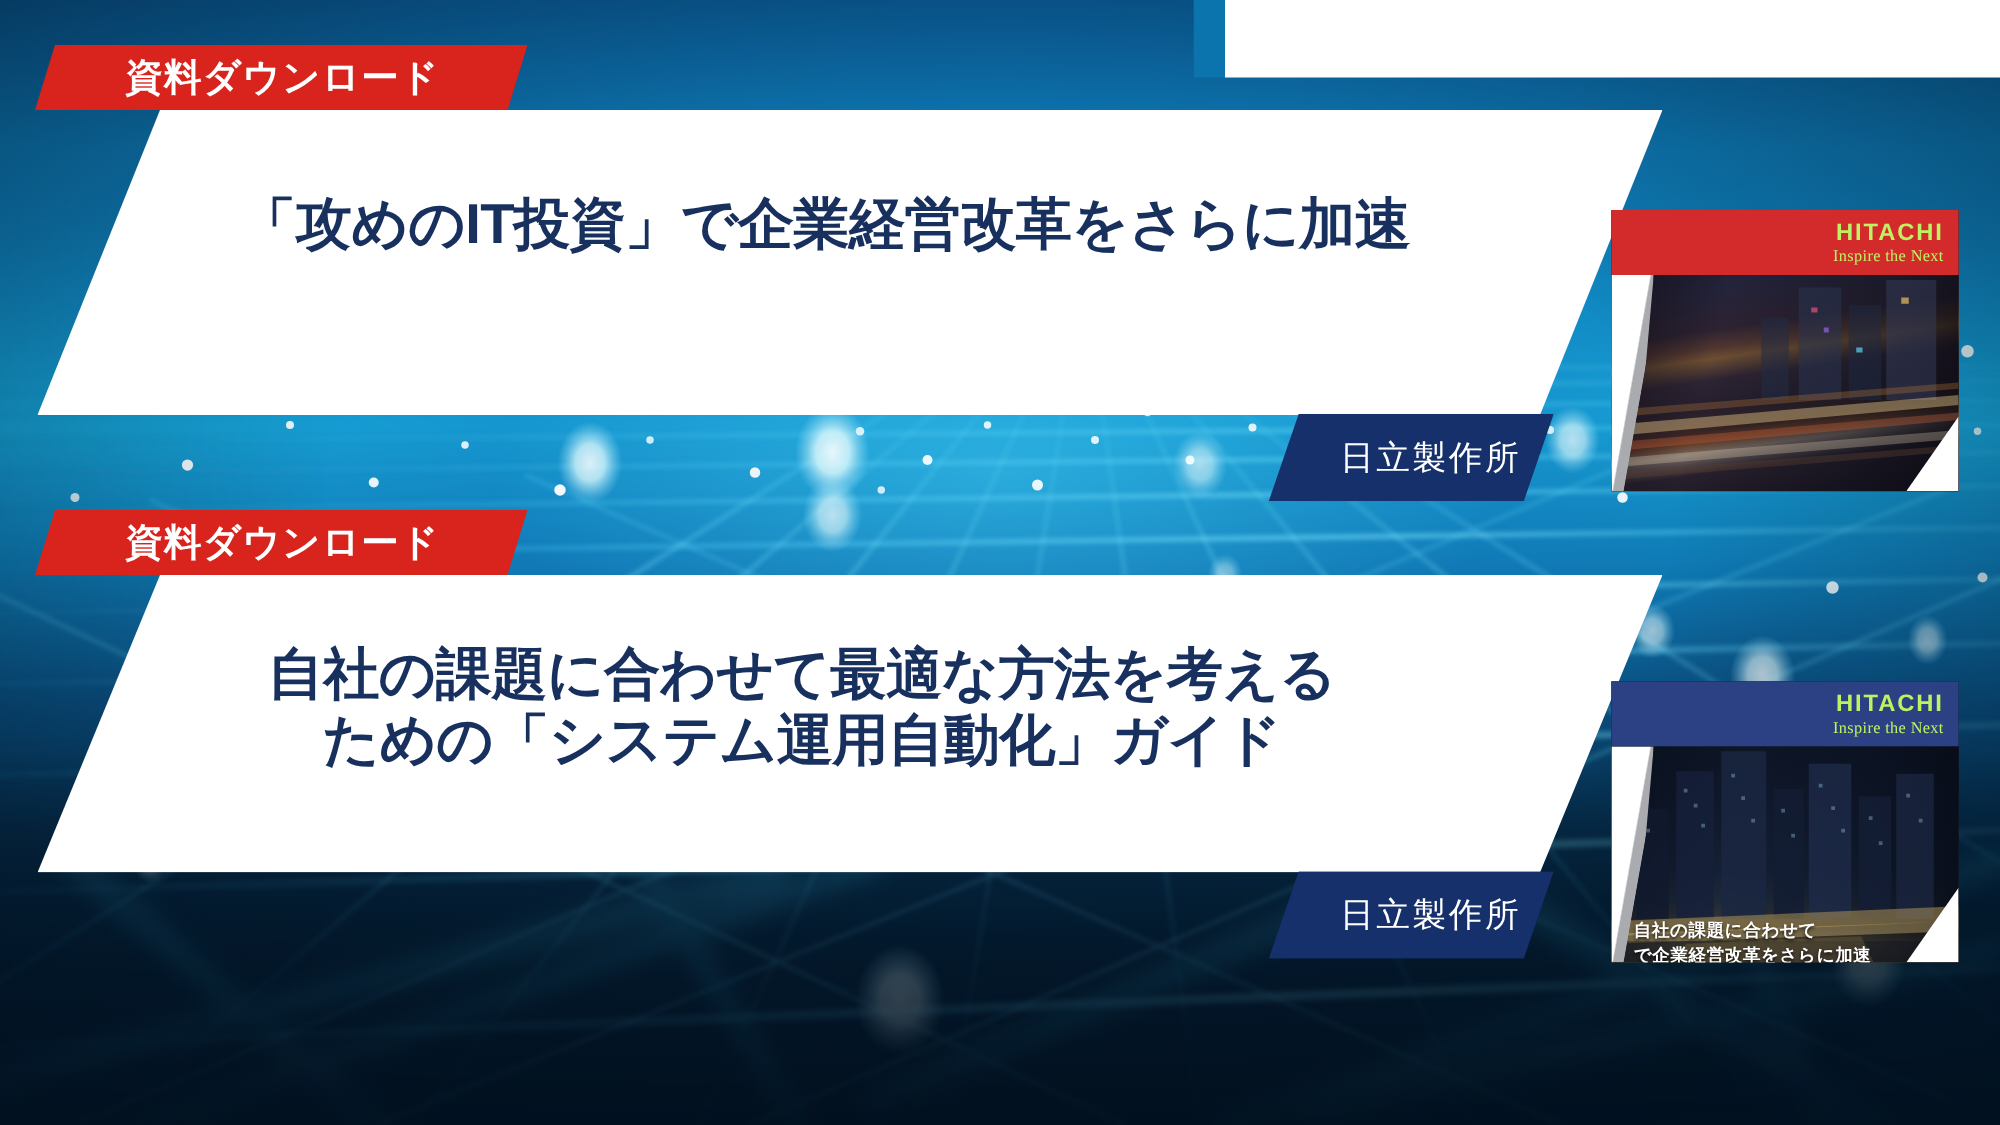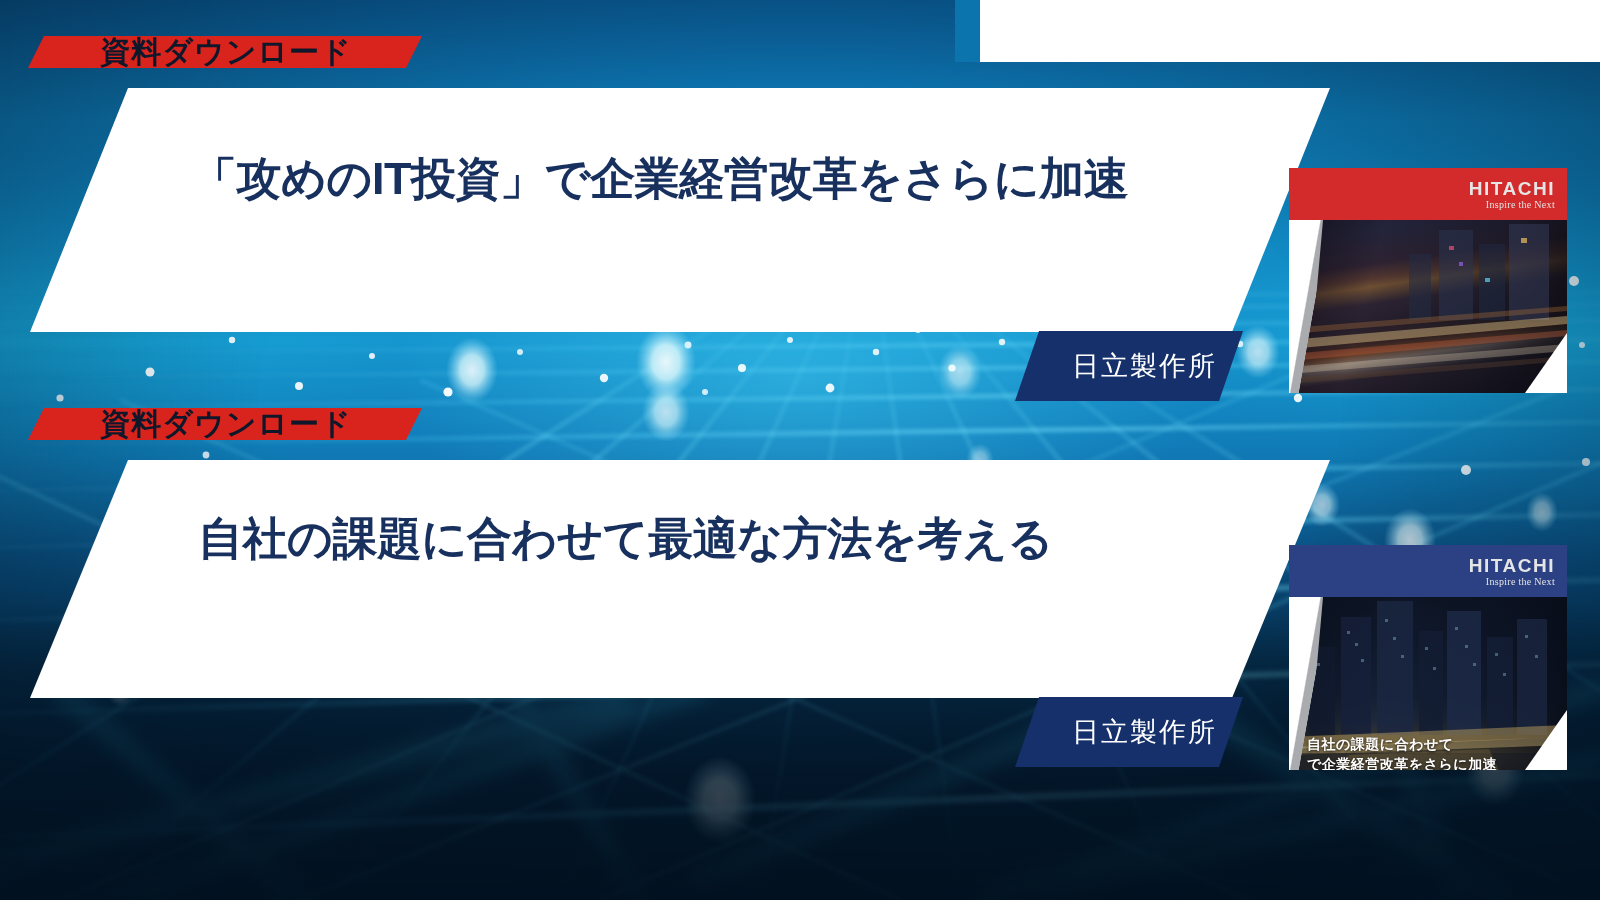--- a/index.html
+++ b/index.html
@@ -67,28 +67,28 @@
   .card-title {
     position:absolute;
     color:#17305e; font-weight:bold;
     letter-spacing:-0.5px;
     line-height:1.18;
     white-space:nowrap;
   }
   .card-title .l1, .card-title .l2 { display:block;margin-left:32px; }
 
   .card1-title { left:160px; top:152px; font-size:45px; }
-  .card2-title { left:166px; top:512px; font-size:45px;text-align:center; }
+  .card2-title { left:182px; top:512px; font-size:45px;text-align:center; }
 
   
   .badge-red {
-    position:absolute; height:32px;
+    position:absolute; height:52px;
     background:#d8241c;
     display:flex; align-items:center; justify-content:center;
-    color:#0f172a; font-weight:bold; font-size:30px;
+    color:#ffffff; font-weight:bold; font-size:30px;
     letter-spacing:1px; white-space:nowrap;
   }
   .badge-red-1 { left:28px; top:36px; width:394px; clip-path:polygon(16px 0, 100% 0, 378px 100%, 0 100%); }
   .badge-red-2 { left:28px; top:408px; width:394px; clip-path:polygon(16px 0, 100% 0, 378px 100%, 0 100%); }
   .badge-red span { transform:translateX(1px); }
 
   
   .badge-navy {
     position:absolute; height:70px;
     background:#15306b;
@@ -107,29 +107,29 @@
   .thumb-1 { left:1289px; top:168px; }
   .thumb-2 { left:1289px; top:545px; }
 
   .thumb-hdr {
     position:absolute; left:0; top:0; width:100%; height:52px;
     display:flex; align-items:center; justify-content:flex-end;
   }
   .thumb-1 .thumb-hdr { background:#d32b2b; }
   .thumb-2 .thumb-hdr { background:#2c4183; }
   .hitachi-logo {
-    text-align:right; padding-right:12px; color:#e5e5e5;
+    text-align:right; padding-right:12px; color:#bef264;
     line-height:1;
   }
   .hitachi-logo .hl-main {
     display:block; font-size:19px; font-weight:bold; letter-spacing:1.5px;
   }
   .hitachi-logo .hl-sub {
     display:block; font-family:"Liberation Serif","DejaVu Serif",serif;
-    font-size:10px; letter-spacing:.3px; margin-top:2px;
+    font-size:13px; letter-spacing:.3px; margin-top:2px;
   }
 
   .thumb-photo {
     position:absolute; left:0; top:52px; width:100%; height:173px;
     overflow:hidden;
   }
   .photo-1 {
     background:
       linear-gradient(105deg, rgba(20,15,25,.92) 0%, rgba(35,25,40,.55) 30%, rgba(20,18,30,.75) 70%, rgba(12,10,18,.95) 100%),
       linear-gradient(172deg,
@@ -349,20 +349,21 @@
         <span class="hl-main">HITACHI</span>
         <span class="hl-sub">Inspire the Next</span>
       </div>
     </div>
     <div class="thumb-notch"></div>
   </div>
 
   <div class="card card-2"></div>
   <div class="card-title card2-title">
     <span class="l1">自社の課題に合わせて最適な方法を考える</span>
+    <span class="l2">ための「システム運用自動化」ガイド</span>
   </div>
   <div class="badge-red badge-red-2">
     <span>資料ダウンロード</span>
   </div>
   <div class="badge-navy badge-navy-2">
     <span>日立製作所</span>
   </div>
 
   <div class="thumb thumb-2">
     <div class="thumb-photo photo-2">

